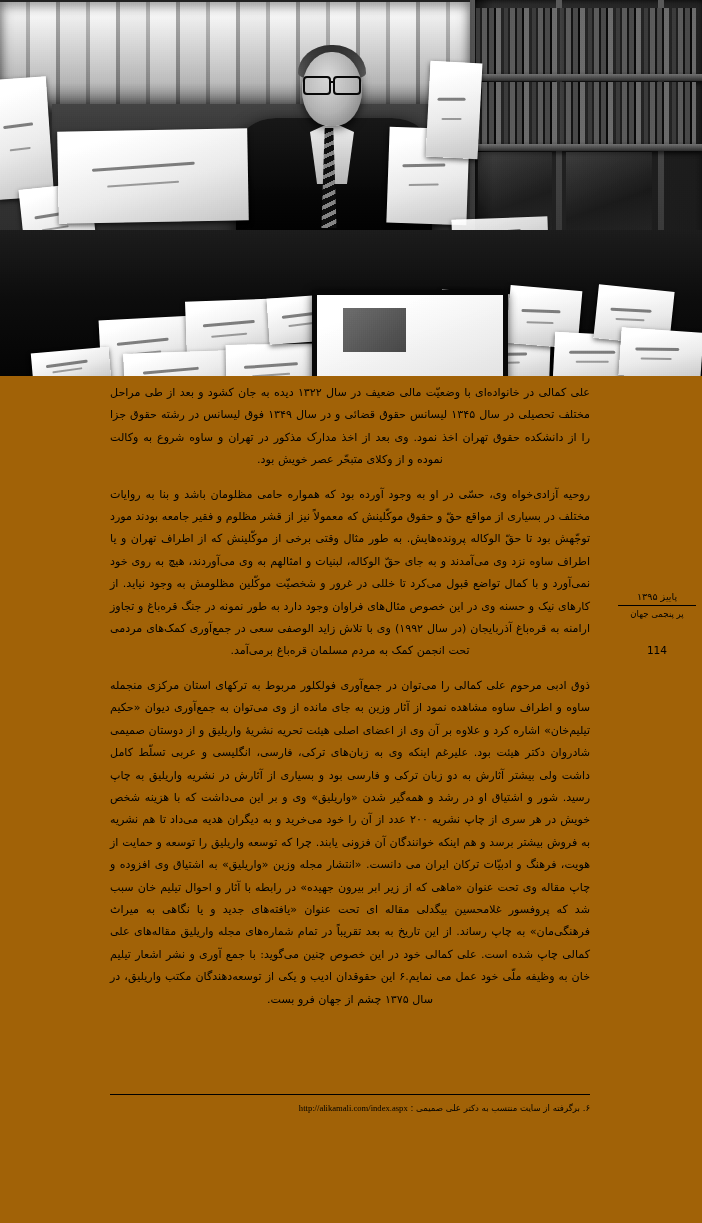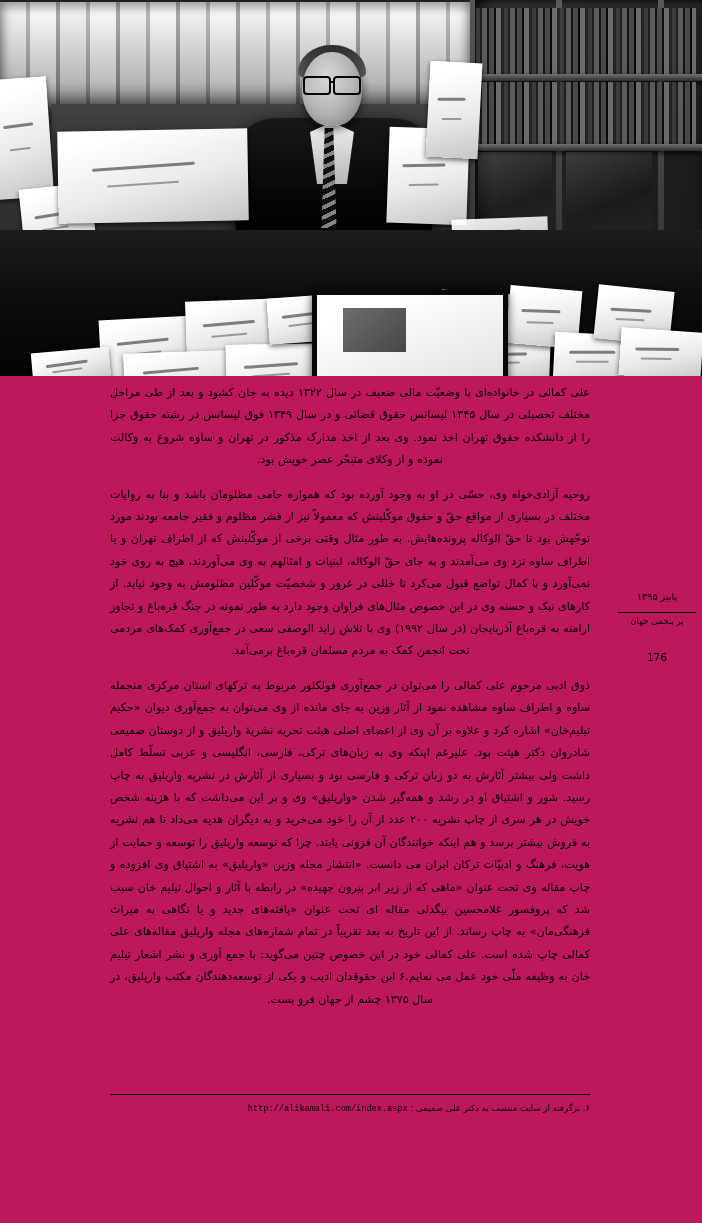--- a/index.html
+++ b/index.html
@@ -211,21 +211,21 @@
   }
   .photo-gray { position:absolute; inset:0; filter: grayscale(1) contrast(1.12); }
 
   
   .page {
     position: absolute;
     left: 0;
     top: 376px;
     width: 702px;
     height: 847px;
-    background: #be185d;
+    background: #a16207;
     direction: rtl;
   }
 
   .body-col {
     position: absolute;
     right: 112px;
     top: 6px;
     width: 480px;
   }
 
@@ -249,21 +249,21 @@
     top: 214px;
     width: 78px;
     text-align: center;
     direction: rtl;
   }
   .margin-issue {
     font-family: "DejaVu Sans", sans-serif;
     font-size: 9.6px;
     line-height: 13px;
     color: #000;
-    padding-bottom: 8px;
+    padding-bottom: 1px;
   }
   .margin-rule {
     height: 1px;
     background: #000;
     margin: 1px 0 2px 0;
   }
   .margin-journal {
     font-family: "DejaVu Sans", sans-serif;
     font-size: 8.6px;
     line-height: 12px;
@@ -292,21 +292,21 @@
   }
   .footnote {
     font-family: "DejaVu Sans", sans-serif;
     font-size: 8.6px;
     line-height: 13px;
     color: #000;
     text-align: right;
     white-space: nowrap;
   }
   .footnote .url {
-    font-family: Liberation Mono, monospace;
+    font-family: Liberation Serif, serif;
     font-size: 8.6px;
     direction: ltr;
     unicode-bidi: embed;
     display: inline-block;
   }
 </style>
 </head>
 <body>
 
 <div class="photo-wrap">
@@ -378,21 +378,21 @@
   <div class="body-col">
     <p class="para">علی کمالی در خانواده‌ای با وضعیّت مالی ضعیف در سال ۱۳۲۲ دیده به جان کشود و بعد از طی مراحل مختلف تحصیلی در سال ۱۳۴۵ لیسانس حقوق قضائی و در سال ۱۳۴۹ فوق لیسانس در رشته حقوق جزا را از دانشکده حقوق تهران اخذ نمود. وی بعد از اخذ مدارک مذکور در تهران و ساوه شروع به وکالت نموده و از وکلای متبحّر عصر خویش بود.</p>
     <p class="para">روحیه آزادی‌خواه وی، حسّی در او به وجود آورده بود که همواره حامی مظلومان باشد و بنا به روایات مختلف در بسیاری از مواقع حقّ و حقوق موکّلینش که معمولاً نیز از قشر مظلوم و فقیر جامعه بودند مورد توجّهش بود تا حقّ الوکاله پرونده‌هایش. به طور مثال وقتی برخی از موکّلینش که از اطراف تهران و یا اطراف ساوه نزد وی می‌آمدند و به جای حقّ الوکاله، لبنیات و امثالهم به وی می‌آوردند، هیچ به روی خود نمی‌آورد و با کمال تواضع قبول می‌کرد تا خللی در غرور و شخصیّت موکّلین مظلومش به وجود نیاید. از کارهای نیک و حسنه وی در این خصوص مثال‌های فراوان وجود دارد به طور نمونه در جنگ قره‌باغ و تجاوز ارامنه به قره‌باغ آذربایجان (در سال ۱۹۹۲) وی با تلاش زاید الوصفی سعی در جمع‌آوری کمک‌های مردمی تحت انجمن کمک به مردم مسلمان قره‌باغ برمی‌آمد.</p>
     <p class="para">ذوق ادبی مرحوم علی کمالی را می‌توان در جمع‌آوری فولکلور مربوط به ترکهای استان مرکزی منجمله ساوه و اطراف ساوه مشاهده نمود از آثار وزین به جای مانده از وی می‌توان به جمع‌آوری دیوان «حکیم تیلیم‌خان» اشاره کرد و علاوه بر آن وی از اعضای اصلی هیئت تحریه نشریهٔ واریلیق و از دوستان صمیمی شادروان دکتر هیئت بود. علیرغم اینکه وی به زبان‌های ترکی، فارسی، انگلیسی و عربی تسلّط کامل داشت ولی بیشتر آثارش به دو زبان ترکی و فارسی بود و بسیاری از آثارش در نشریه واریلیق به چاپ رسید. شور و اشتیاق او در رشد و همه‌گیر شدن «واریلیق» وی و بر این می‌داشت که با هزینه شخص خویش در هر سری از چاپ نشریه ۲۰۰ عدد از آن را خود می‌خرید و به دیگران هدیه می‌داد تا هم نشریه به فروش بیشتر برسد و هم اینکه خوانندگان آن فزونی یابند. چرا که توسعه واریلیق را توسعه و حمایت از هویت، فرهنگ و ادبیّات ترکان ایران می دانست. «انتشار مجله وزین «واریلیق» به اشتیاق وی افزوده و چاپ مقاله وی تحت عنوان «ماهی که از زیر ابر بیرون جهیده» در رابطه با آثار و احوال تیلیم خان سبب شد که پروفسور غلامحسین بیگدلی مقاله ای تحت عنوان «یافته‌های جدید و یا نگاهی به میراث فرهنگی‌مان» به چاپ رساند. از این تاریخ به بعد تقریباً در تمام شماره‌های مجله واریلیق مقاله‌های علی کمالی چاپ شده است. علی کمالی خود در این خصوص چنین می‌گوید: با جمع آوری و نشر اشعار تیلیم خان به وظیفه ملّی خود عمل می نمایم.۶ این حقوقدان ادیب و یکی از توسعه‌دهندگان مکتب واریلیق، در سال ۱۳۷۵ چشم از جهان فرو بست.</p>
   </div>
 
   <div class="margin-block">
     <div class="margin-issue">پاییز ۱۳۹۵</div>
     <div class="margin-rule"></div>
     <div class="margin-journal">پر پنجمی جهان</div>
-    <div class="margin-folio">176</div>
+    <div class="margin-folio">114</div>
   </div>
 
   <div class="footnote-area">
     <div class="footnote-rule"></div>
     <div class="footnote">
       <span>۶.</span>
       <span>برگرفته از سایت منتسب به دکتر علی صمیمی :</span>
       <span class="url">http://alikamali.com/index.aspx</span>
     </div>
   </div>

